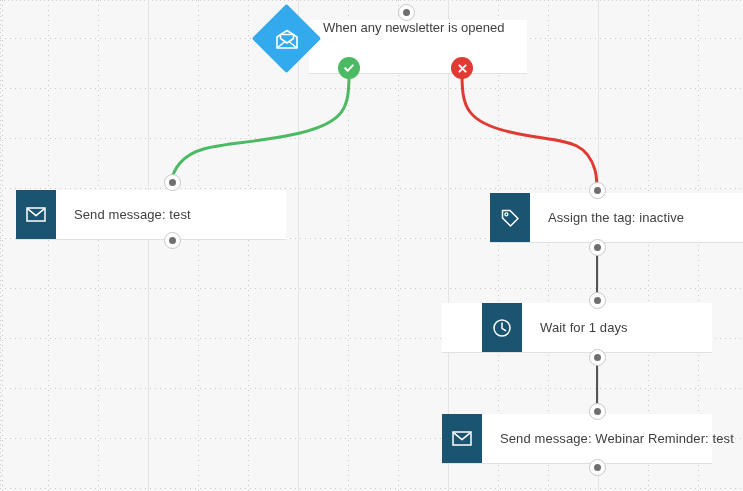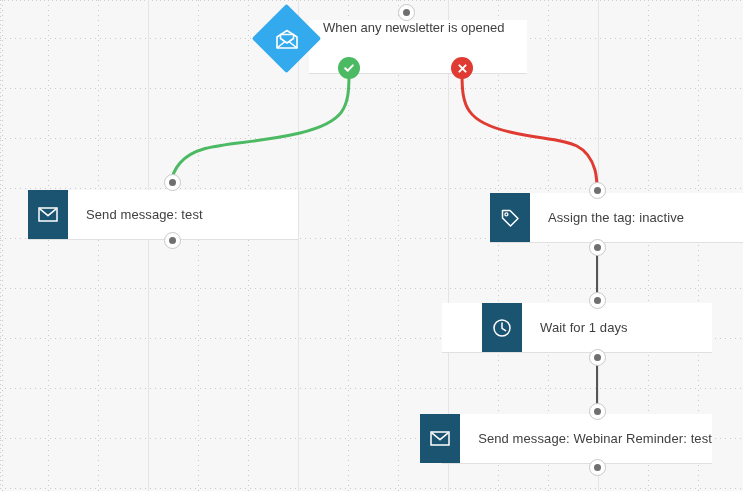--- a/index.html
+++ b/index.html
@@ -244,21 +244,21 @@
       <path d="M2.2,6.2 L4.7,8.7 L9.8,3.4" fill="none" stroke="#ffffff" stroke-width="2" stroke-linecap="round" stroke-linejoin="round"></path>
     </svg>
   </div>
 
   <div class="pin bad" style="left:451px; top:57px;">
     <svg width="11" height="11" viewBox="0 0 11 11">
       <path d="M2.4,2.4 L8.6,8.6 M8.6,2.4 L2.4,8.6" fill="none" stroke="#ffffff" stroke-width="2" stroke-linecap="round"></path>
     </svg>
   </div>
 
-  <div class="node" style="left:28px; top:190px; width:270px; height:50px;">
+  <div class="node" style="left:16px; top:190px; width:270px; height:50px;">
     <div class="icon-box">
       <svg width="20" height="15" viewBox="0 0 20 15">
         <rect x="1" y="1" width="18" height="13" fill="none" stroke="#ffffff" stroke-width="1.5"></rect>
         <path d="M1.8,1.8 L10,8.6 L18.2,1.8" fill="none" stroke="#ffffff" stroke-width="1.5" stroke-linejoin="round"></path>
       </svg>
     </div>
     <div class="node-label">Send message: test</div>
   </div>
   <div class="conn" style="left:164px; top:174px;"></div>
   <div class="conn" style="left:164px; top:232px;"></div>
@@ -280,21 +280,21 @@
       <svg width="20" height="20" viewBox="0 0 20 20">
         <circle cx="10" cy="10" r="8" fill="none" stroke="#ffffff" stroke-width="1.5"></circle>
         <path d="M10,5 L10,10.3 L13.6,12.6" fill="none" stroke="#ffffff" stroke-width="1.5" stroke-linecap="round" stroke-linejoin="round"></path>
       </svg>
     </div>
     <div class="node-label">Wait for 1 days</div>
   </div>
   <div class="conn" style="left:589px; top:292px;"></div>
   <div class="conn" style="left:589px; top:349px;"></div>
 
-  <div class="node" style="left:442px; top:414px; width:270px; height:50px;justify-content:flex-end;">
+  <div class="node" style="left:442px; top:414px; width:270px; height:50px;">
     <div class="icon-box">
       <svg width="20" height="15" viewBox="0 0 20 15">
         <rect x="1" y="1" width="18" height="13" fill="none" stroke="#ffffff" stroke-width="1.5"></rect>
         <path d="M1.8,1.8 L10,8.6 L18.2,1.8" fill="none" stroke="#ffffff" stroke-width="1.5" stroke-linejoin="round"></path>
       </svg>
     </div>
     <div class="node-label">Send message: Webinar Reminder: test</div>
   </div>
   <div class="conn" style="left:589px; top:403px;"></div>
   <div class="conn" style="left:589px; top:459px;"></div>

